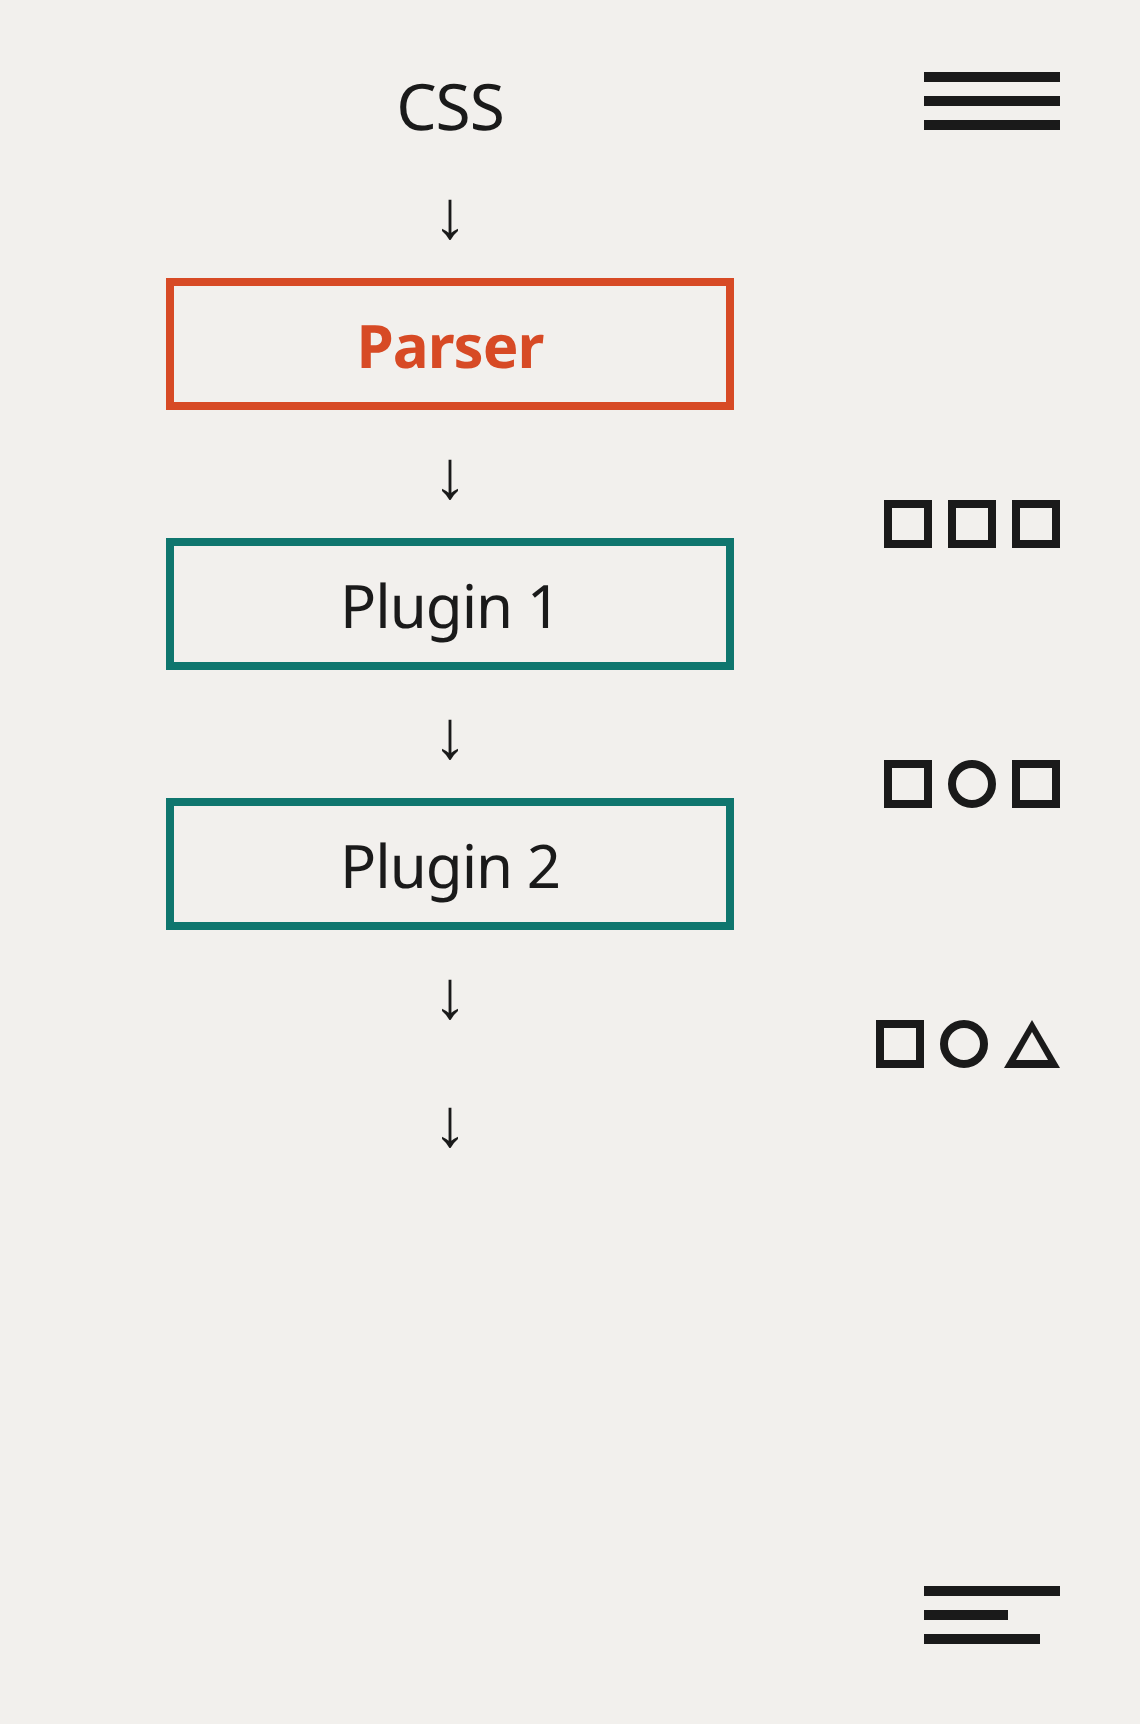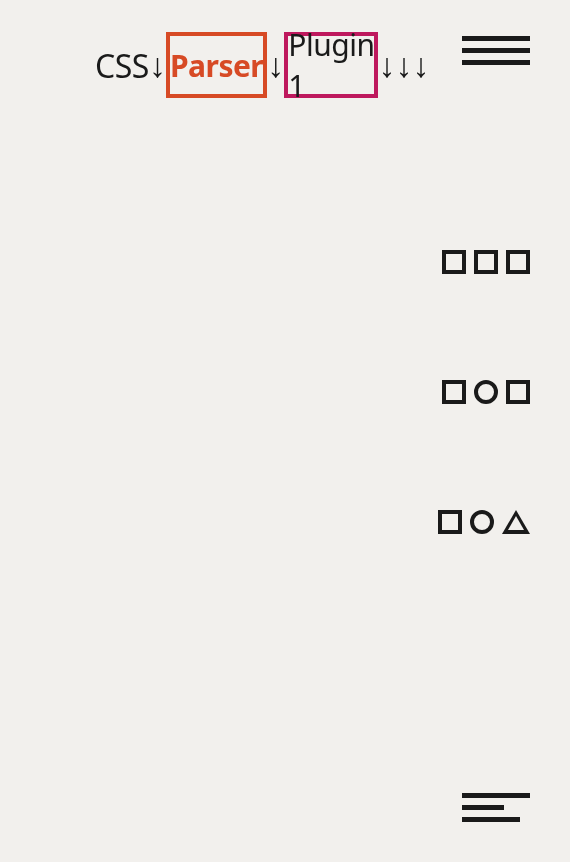--- a/index.html
+++ b/index.html
@@ -14,46 +14,46 @@
       font-family: -apple-system, "Segoe UI", system-ui, sans-serif;
       position: relative;
       overflow: hidden;
     }
     .pipeline {
       position: absolute;
       left: 95px;
       top: 32px;
       width: 260px;
       display: flex;
-      flex-direction: row;
+      flex-direction: column;
       align-items: center;
     }
     .text-node {
       font-size: 32px;
       color: #1a1a1a;
       font-weight: 400;
       text-align: center;
       letter-spacing: -0.5px;
     }
     .box-node {
-      width: 236px;
+      width: 284px;
       height: 66px;
       display: flex;
       align-items: center;
       justify-content: center;
       font-size: 30px;
       letter-spacing: -0.5px;
     }
     .box-orange {
       border: 4px solid #d74a25;
       color: #d74a25;
       font-weight: 700;
     }
     .box-black {
-      border: 4px solid #be185d;
+      border: 4px solid #0f766e;
       color: #1a1a1a;
       font-weight: 400;
     }
     .arrow {
       font-size: 34px;
       color: #1a1a1a;
       line-height: 1;
       margin: 14px 0 16px 0;
       font-weight: 300;
     }
@@ -131,20 +131,23 @@
   <div class="text-node">CSS</div>
   <div class="arrow">↓</div>
   <div class="box-node box-orange">
     <span>Parser</span>
   </div>
   <div class="arrow">↓</div>
   <div class="box-node box-black">
     <span>Plugin 1</span>
   </div>
   <div class="arrow">↓</div>
+  <div class="box-node box-black">
+    <span>Plugin 2</span>
+  </div>
   <div class="arrow">↓</div>
   <div class="arrow">↓</div>
 </div>
 
 <div class="right-sym sym-lines-justify">
   <div class="line"></div>
   <div class="line"></div>
   <div class="line"></div>
 </div>
 

